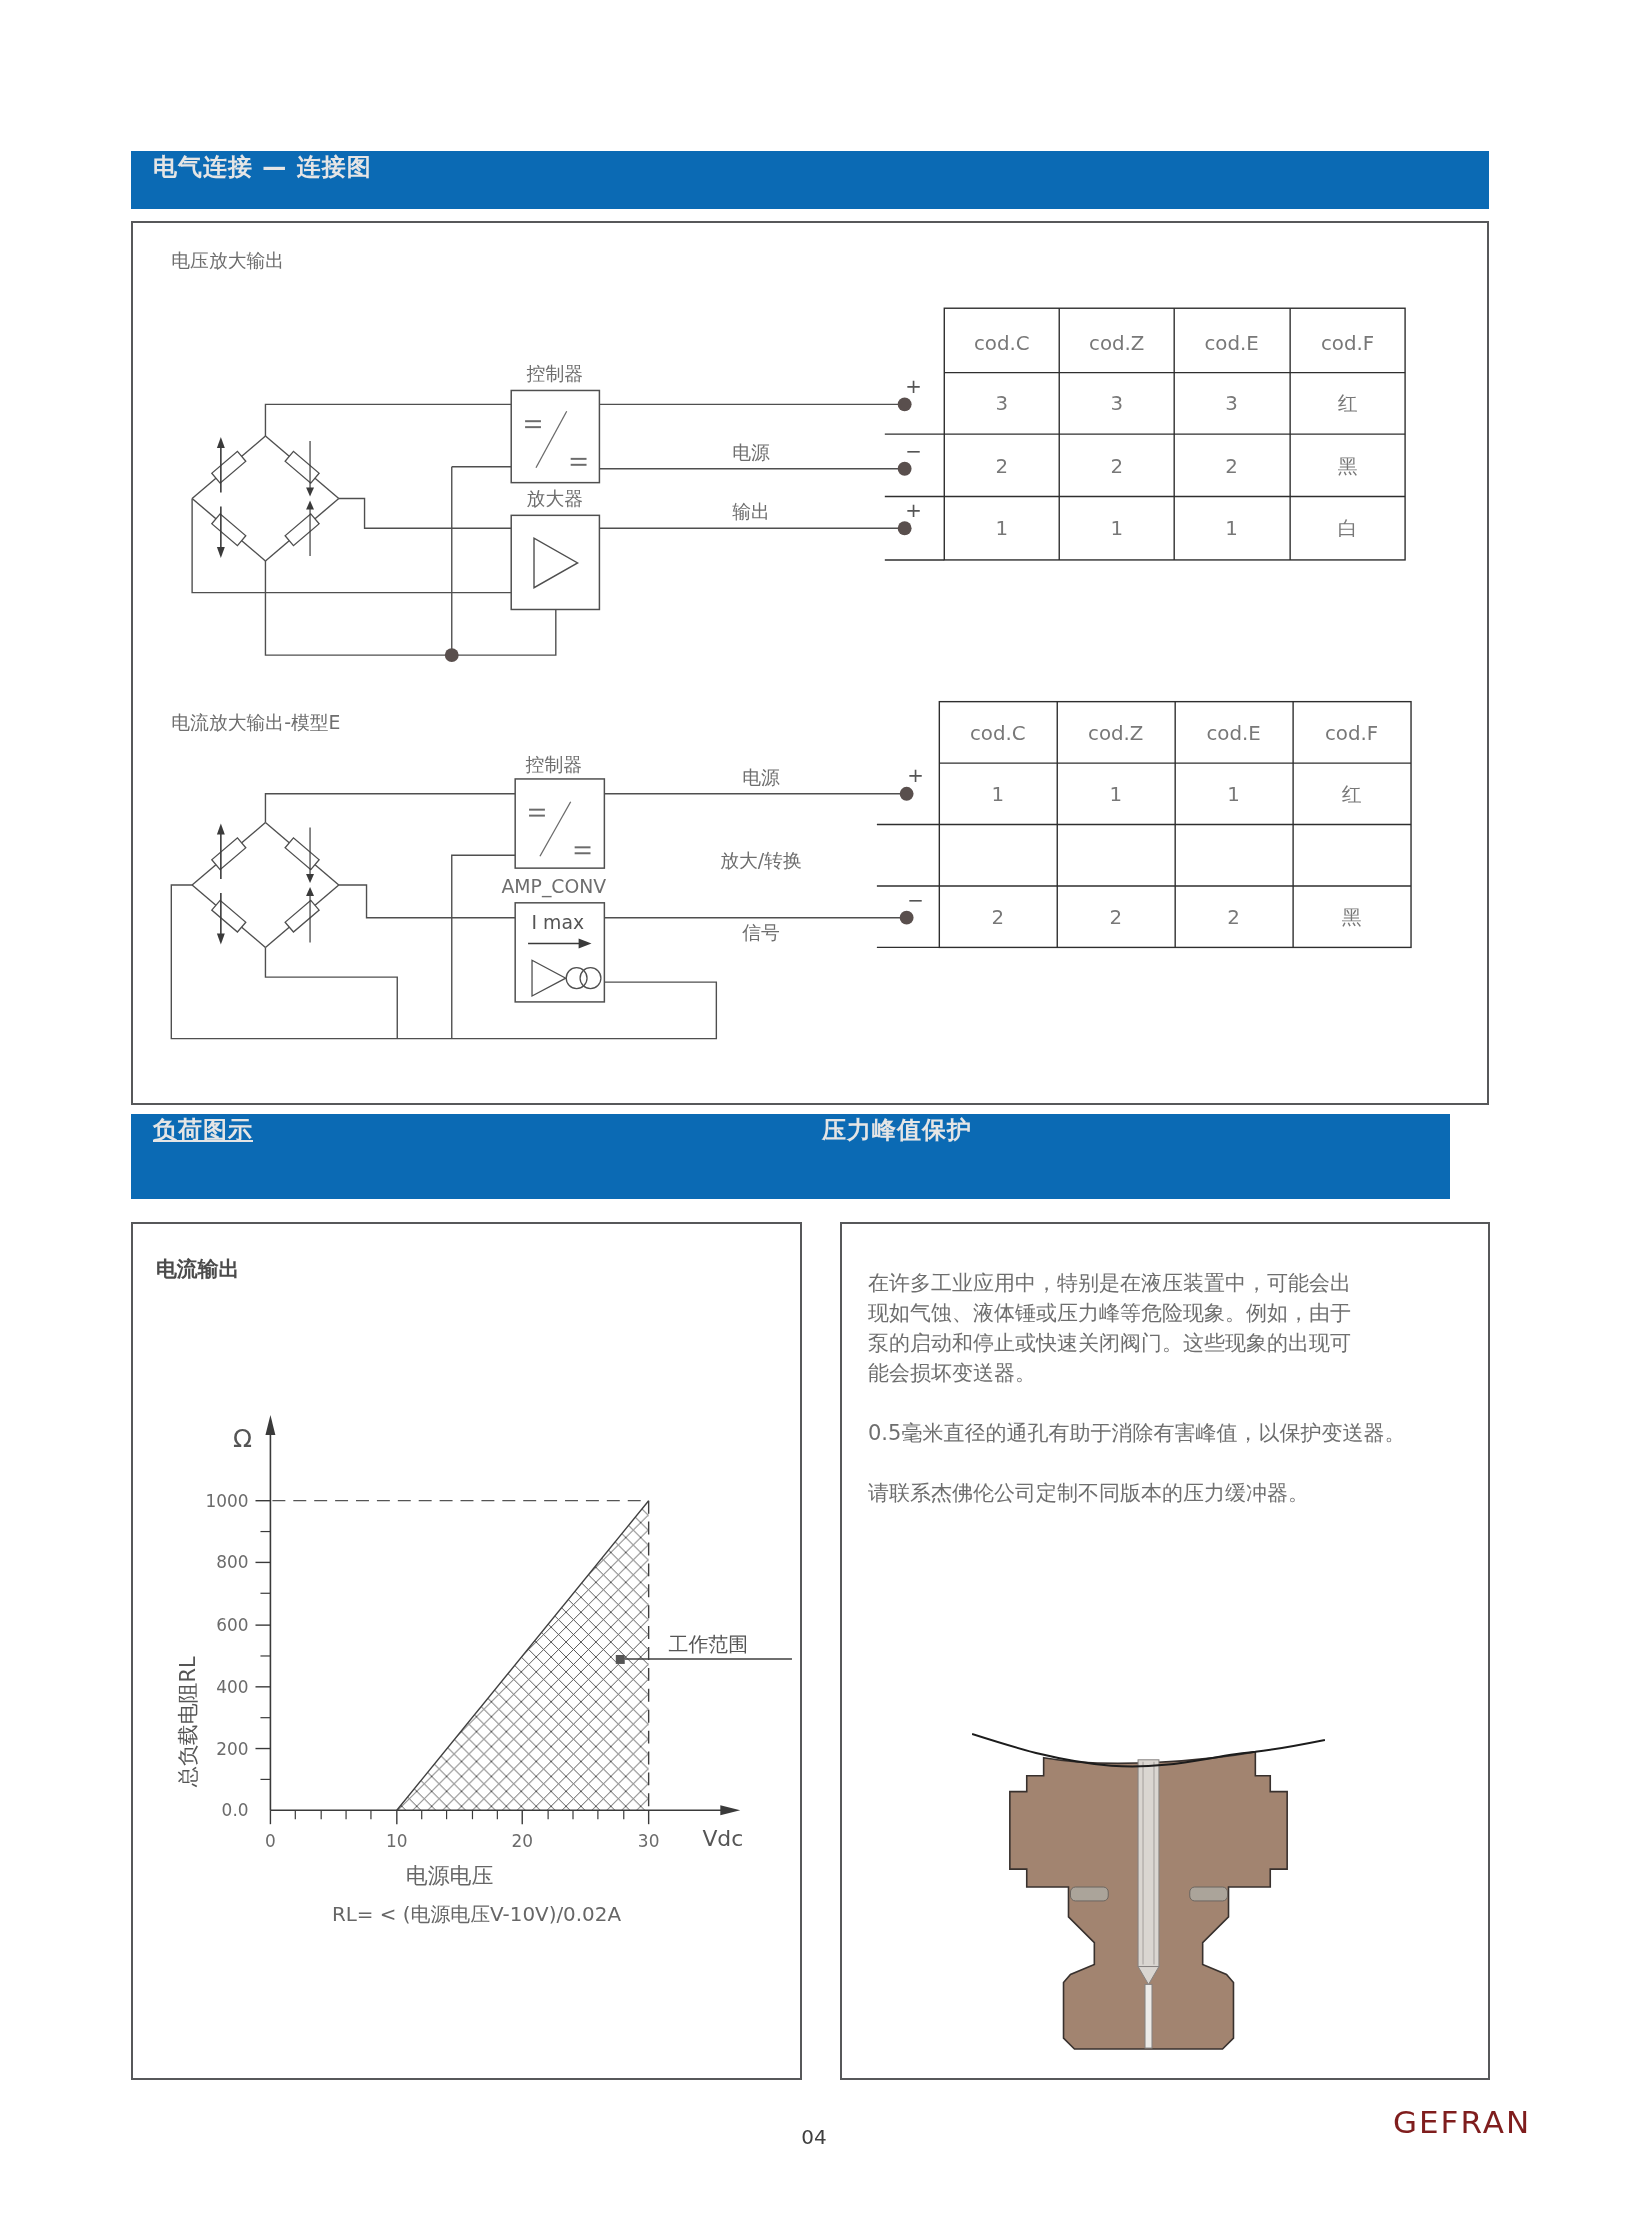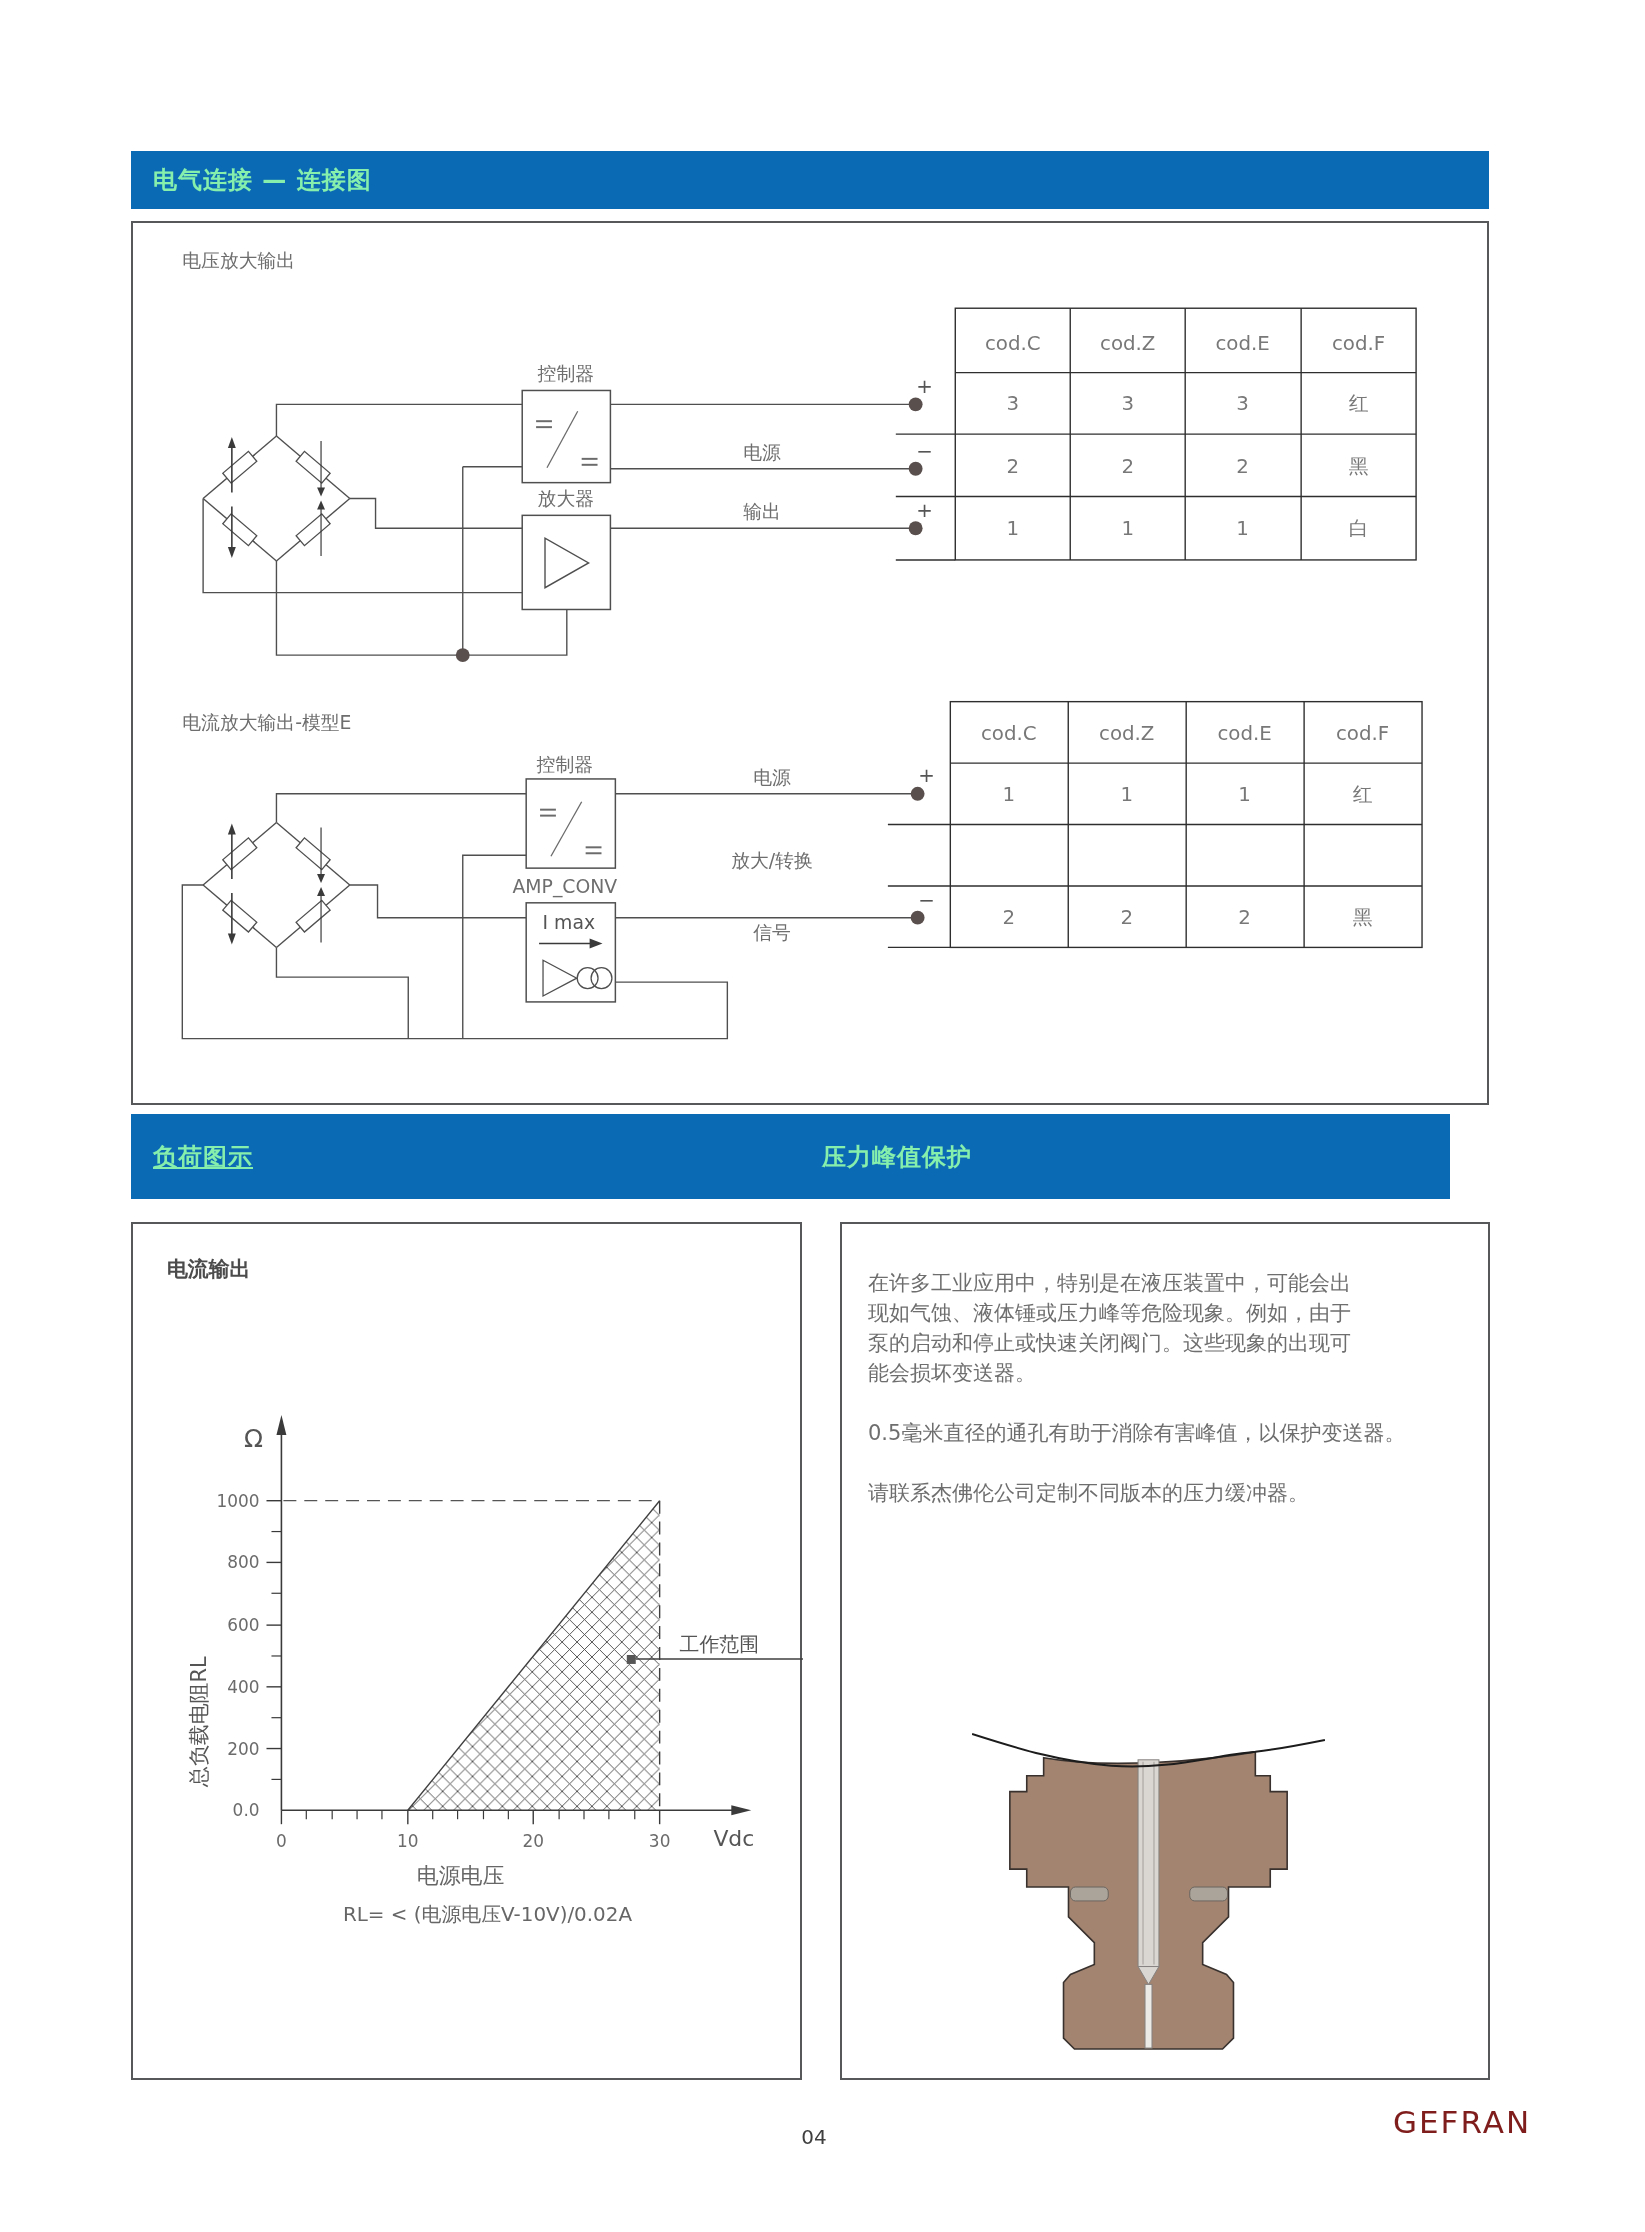--- a/index.html
+++ b/index.html
@@ -1,29 +1,29 @@
 <!DOCTYPE html>
 <html><head>
 <meta charset="utf-8">
 <style>
   html,body{margin:0;padding:0;background:#e8e8e8;}
   .page{
     position:relative;width:1646px;height:2233px;background:#ffffff;
     font-family:"DejaVu Sans",sans-serif;margin:0 auto;overflow:hidden;
   }
   .hbar{
-    position:absolute;background:#0b6ab4;color:#86efac;
-    display:flex;align-items:center;font-weight:bold;font-size:24px;
+    position:absolute;background:#0b6ab4;color:#e5e5e5;
+    display:flex;align-items:flex-start;font-weight:bold;font-size:24px;
     padding-left:22px;box-sizing:border-box;letter-spacing:1px;
   }
   .bar-electrical{left:131px;top:151px;width:1358px;height:58px;}
   .bar-load{left:131px;top:1114px;width:671px;height:85px;text-decoration:underline;}
   .bar-protection{left:800px;top:1114px;width:650px;height:85px;}
   .frame{
-    position:absolute;border:2px solid #57585a;background:#ffffff;box-sizing:border-box;padding-left:11px;
+    position:absolute;border:2px solid #57585a;background:#ffffff;box-sizing:border-box;
   }
   .frame-electrical{left:131px;top:221px;width:1358px;height:884px;}
   .frame-load{left:131px;top:1222px;width:671px;height:858px;}
   .frame-protection{left:840px;top:1222px;width:650px;height:858px;}
   .frame svg{display:block;}
   svg text{font-family:"DejaVu Sans",sans-serif;}
   .prot-text{
     position:absolute;left:26px;top:44px;width:597px;
     font-size:21px;line-height:30px;color:#6e6e6e;
   }

